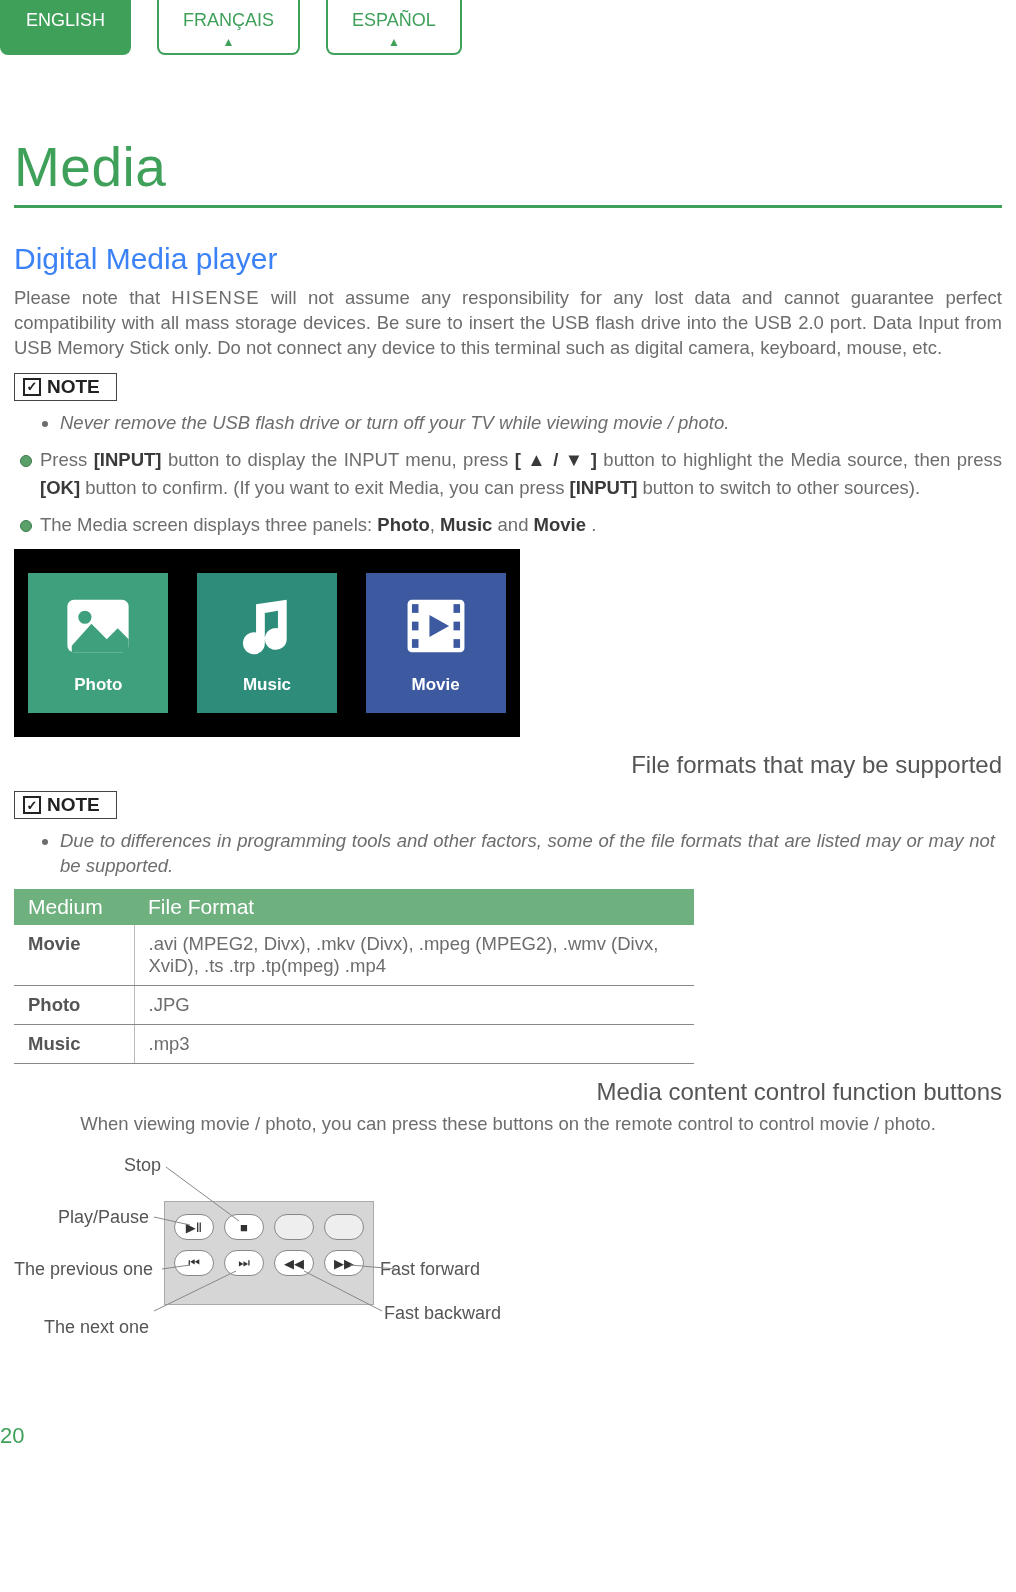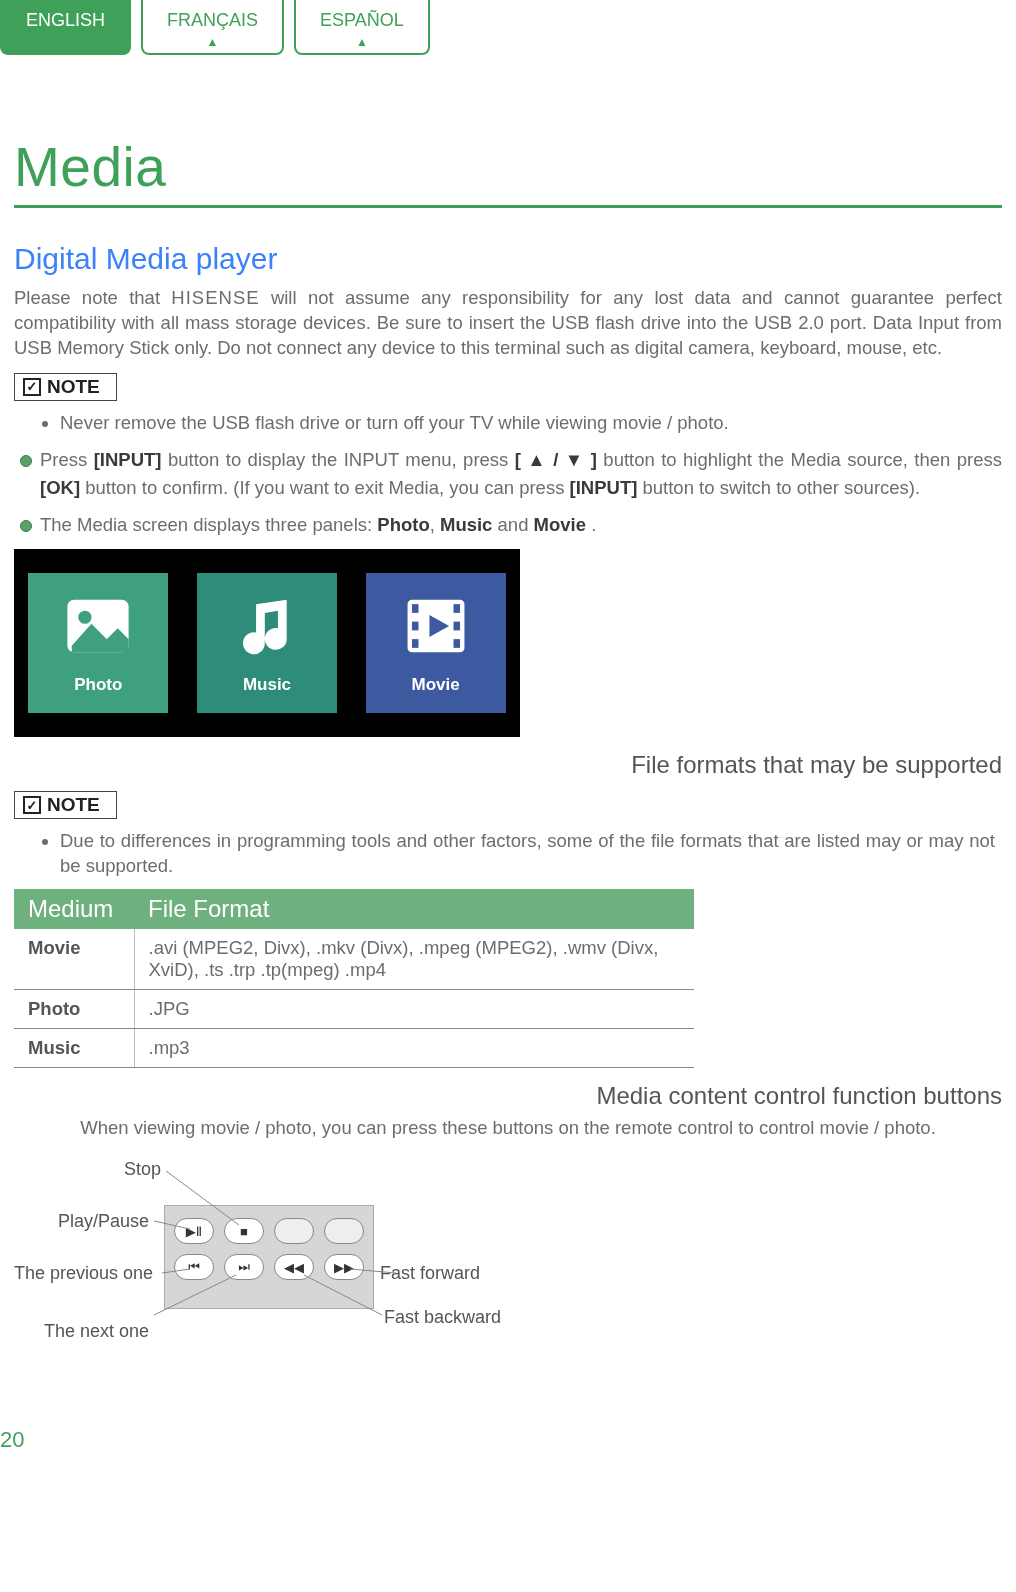--- a/index.html
+++ b/index.html
@@ -4,21 +4,21 @@
 <style>
   * { box-sizing: border-box; }
   body {
     margin: 0;
     padding: 0;
     font-family: Arial, Helvetica, sans-serif;
     background: #fff;
     color: #5a5a5a;
     width: 1016px;
   }
-  .tabs { display: flex; gap: 10px; padding: 0 0 0 0; }
+  .tabs { display: flex; gap: 26px; padding: 0 0 0 0; }
   .tab {
     padding: 10px 24px 22px 24px;
     text-align: center;
     font-size: 18px;
     border-radius: 0 0 8px 8px;
     border: 2px solid #3fa05a;
     border-top: none;
     position: relative;
     min-width: 100px;
   }
@@ -66,21 +66,21 @@
     padding: 2px 16px 2px 8px;
     font-weight: bold;
     font-size: 19px;
     color: #222;
     margin: 6px 0 6px 0;
   }
   .note-badge .chk {
     width: 18px; height: 18px; border: 2px solid #222; display: inline-flex;
     align-items: center; justify-content: center; font-size: 13px; line-height: 1;
   }
-  .bullets { margin: 4px 7px 10px 46px; padding: 0; }
+  .bullets { margin: 4px 7px 10px 46px; padding: 0; font-style: italic; }
   .bullets li { font-size: 18.5px; color: #6d6d6d; margin-bottom: 6px; line-height: 1.35; text-align: justify; }
   .gbullets { list-style: none; margin: 0 0 10px 0; padding: 0; }
   .gbullets li { position: relative; padding-left: 26px; font-size: 18.5px; color: #6d6d6d; margin-bottom: 10px; line-height: 1.5; text-align: justify; }
   .gbullets li::before {
     content: ""; position: absolute; left: 6px; top: 9px; width: 10px; height: 10px;
     border-radius: 50%; background: #5aa06a; border: 1px solid #3f7a4d;
   }
   .gbullets li b { color: #3a3a3a; font-weight: bold; }
 
   .media-panel {
@@ -103,21 +103,21 @@
     font-size: 24px;
     color: #555;
     margin: 14px 0 6px 0;
     text-align: right;
   }
   table.fmt {
     width: 680px; border-collapse: collapse; margin-top: 4px;
   }
   table.fmt th {
     background: #6fb07f; color: #fff; text-align: left; padding: 6px 14px;
-    font-size: 24px; font-weight: 500;
+    font-size: 21px; font-weight: 500;
   }
   table.fmt td {
     border-bottom: 1px solid #888; padding: 8px 14px; font-size: 18.5px; color: #6d6d6d;
     vertical-align: top;
   }
   table.fmt td.med { font-weight: bold; color: #555; width: 120px; border-right: 1px solid #bbb; }
   table.fmt tr:first-of-type td { border-top: none; }
 
   .remote-wrap { position: relative; width: 620px; height: 190px; margin: 16px 0 0 0; }
   .remote-box {

